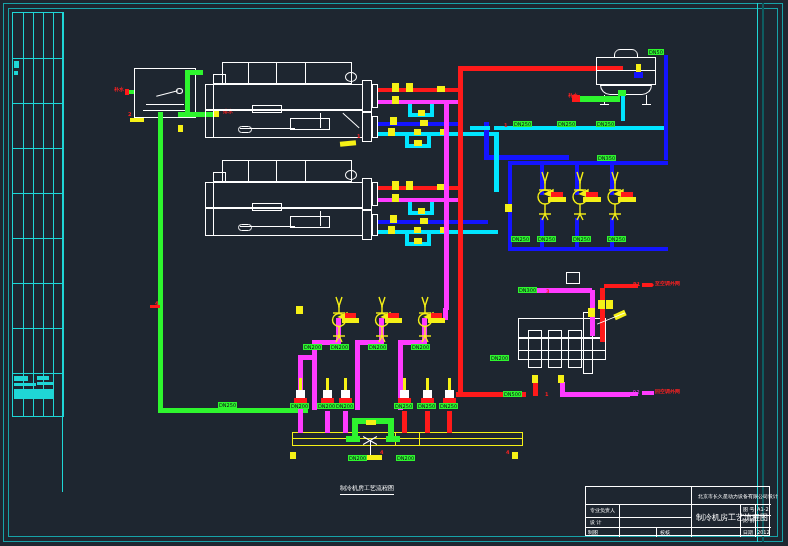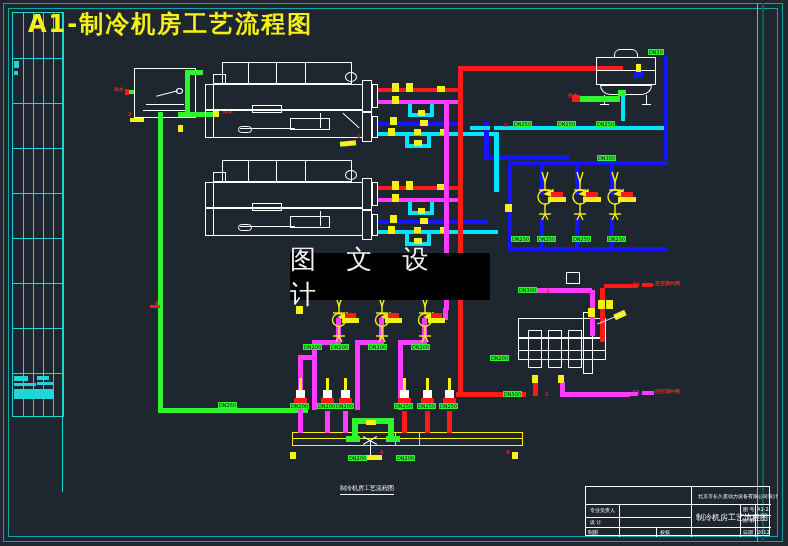--- a/index.html
+++ b/index.html
@@ -71,21 +71,20 @@
     <div class="bind-fill" style="left:1px;top:48px;width:5px;height:7px;"></div>
     <div class="bind-fill" style="left:1px;top:58px;width:4px;height:4px;"></div>
     <div class="bind-fill" style="left:1px;top:363px;width:14px;height:5px;"></div>
     <div class="bind-fill" style="left:1px;top:370px;width:22px;height:3px;"></div>
     <div class="bind-fill" style="left:1px;top:376px;width:40px;height:10px;"></div>
     <div class="bind-fill" style="left:24px;top:363px;width:12px;height:4px;"></div>
     <div class="bind-fill" style="left:24px;top:369px;width:16px;height:3px;"></div>
   </div>
   <div class="abs bind-col"></div>
 
-  <div class="abs title">A1-制冷机房工艺流程图</div>
 
   <div class="abs wh" style="left:134px;top:68px;width:62px;height:50px;"></div>
   <div class="abs wl" style="left:146px;top:104px;width:38px;height:1px;"></div>
   <div class="abs wl" style="left:143px;top:110px;width:44px;height:1px;"></div>
   <div class="abs wl" style="left:156px;top:93px;width:22px;height:1px;transform:rotate(-14deg);"></div>
   <div class="abs wh" style="left:176px;top:88px;width:7px;height:6px;border-radius:50%;"></div>
 
   <div class="abs lab lab-r" style="left:114px;top:86px;">补水</div>
   <div class="pipe" style="left:128px;top:90px;width:6px;height:4px;background:#2ef52e;"></div>
   <div class="pipe" style="left:125px;top:89px;width:4px;height:6px;background:#ff1a1a;"></div>
@@ -473,23 +472,20 @@
   <div class="abs lab lab-g" style="left:394px;top:403px;">DN250</div>
   <div class="abs lab lab-g" style="left:417px;top:403px;">DN250</div>
   <div class="abs lab lab-g" style="left:439px;top:403px;">DN250</div>
 
   <div class="abs lab lab-g" style="left:348px;top:455px;">DN200</div>
   <div class="abs lab lab-g" style="left:396px;top:455px;">DN200</div>
   <div class="pipe" style="left:290px;top:452px;width:6px;height:7px;background:#f5f016;"></div>
   <div class="pipe" style="left:512px;top:452px;width:6px;height:7px;background:#f5f016;"></div>
   <div class="abs lab lab-r" style="left:506px;top:449px;">4</div>
 
-  <div class="abs wm">
-    <span>图 文 设 计</span>
-  </div>
 
   <div class="abs cap">制冷机房工艺流程图</div>
 
   <div class="abs tb">
     <div class="tb-l" style="left:0;top:17px;width:185px;height:1px;"></div>
     <div class="tb-l" style="left:0;top:30px;width:105px;height:1px;"></div>
     <div class="tb-l" style="left:0;top:40px;width:185px;height:1px;"></div>
     <div class="tb-l" style="left:33px;top:17px;width:1px;height:33px;"></div>
     <div class="tb-l" style="left:105px;top:0;width:1px;height:50px;"></div>
     <div class="tb-l" style="left:70px;top:40px;width:1px;height:10px;"></div>

